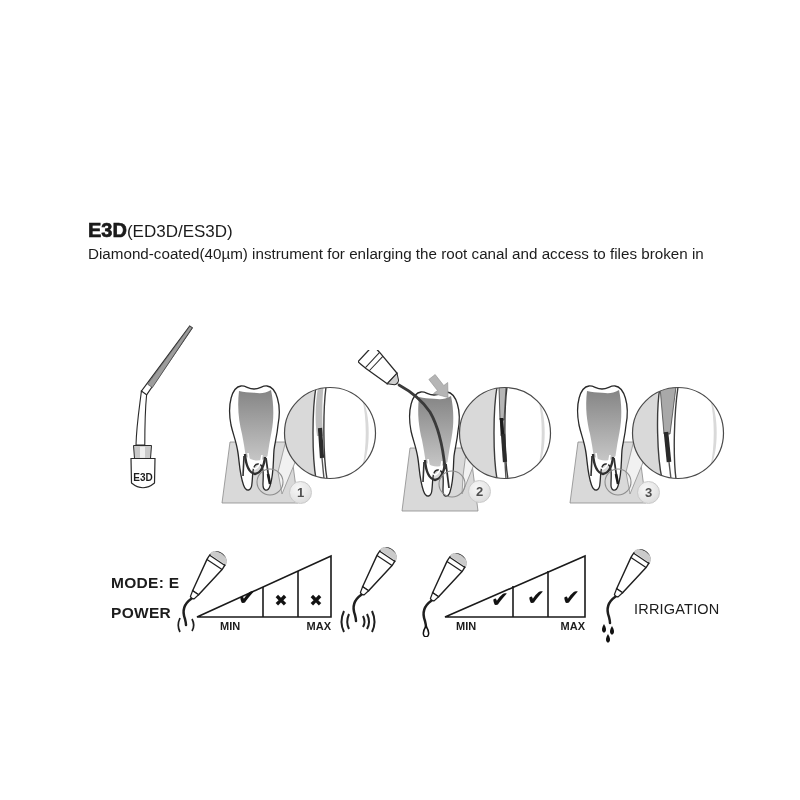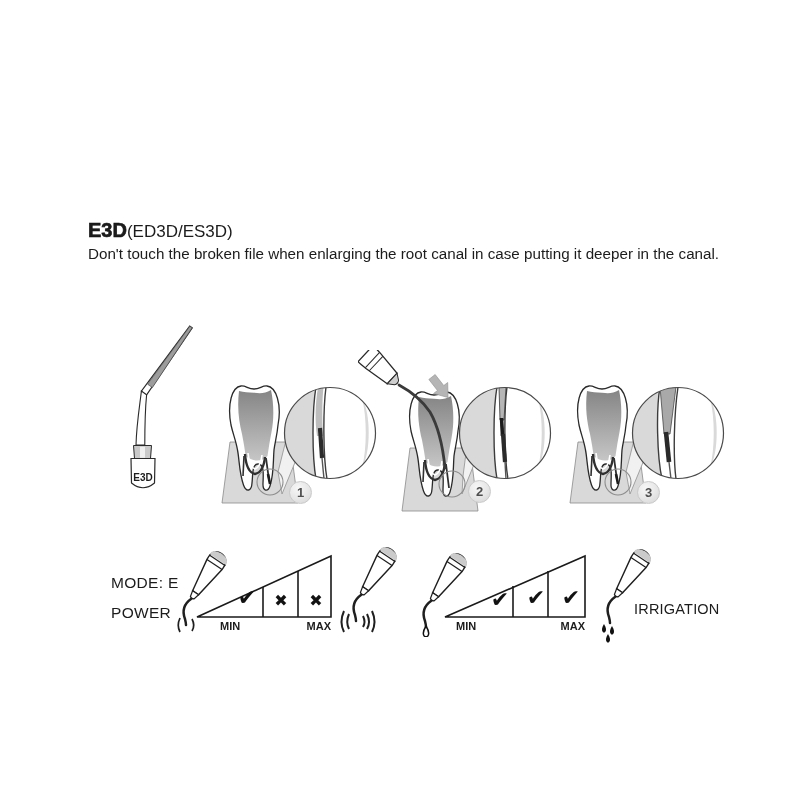--- a/index.html
+++ b/index.html
@@ -2,21 +2,21 @@
 <html><head>
 <meta charset="utf-8">
 <style>
   html,body{margin:0;padding:0;background:#ffffff;}
   .page{position:relative;width:800px;height:800px;background:#ffffff;overflow:hidden;
         font-family:"Liberation Sans","DejaVu Sans",sans-serif;color:#1c1c1c;margin-top:25px;}
   .abs{position:absolute;}
   .model{font-size:20px;font-weight:800;-webkit-text-stroke:0.6px #111;}
   .variants{font-size:17px;font-weight:400;}
   .desc{font-size:15.2px;line-height:18.2px;white-space:nowrap;}
-  .lbl{font-weight:normal;font-size:15.5px;letter-spacing:0.3px;}
+  .lbl{font-weight:bold;font-size:15.5px;letter-spacing:0.3px;}
   .irr-lbl{font-weight:normal;font-size:14.5px;letter-spacing:0.2px;}
   .minmax{font-weight:bold;font-size:11px;}
   .badge{width:21px;height:21px;border-radius:50%;
          background:radial-gradient(circle at 38% 30%,#f7f7f7 0%,#e6e6e6 55%,#d3d3d3 100%);
          border:1px solid #c9c9c9;color:#4f4f4f;font-size:13px;font-weight:bold;
          text-align:center;line-height:21px;}
   .mark{position:absolute;transform:translate(-50%,-50%);
         font-family:"DejaVu Sans",sans-serif;font-weight:bold;color:#111;}
   .mark.check{font-size:22px;}
   .mark.cross{font-size:16px;}
@@ -24,21 +24,21 @@
 </style>
 </head>
 <body>
 
 <div class="page">
 
   <div class="abs" style="left:88px;top:194px;">
     <span class="model">E3D</span><span class="variants">(ED3D/ES3D)</span>
   </div>
   <div class="abs desc" style="left:88px;top:220px;">
-    <div>Don't touch the broken file when enlarging the root canal in case putting it deeper in the canal.</div>
+    <div>Diamond-coated(40µm) instrument for enlarging the root canal and access to files broken in</div>
   </div>
 
   <svg class="abs" style="left:100px;top:292px;" width="110" height="180" viewBox="0 0 110 180">
     <polygon points="41.4,74.1 89.7,9.1 92.3,10.9 46.6,77.9" fill="#ffffff" stroke="#2a2a2a" stroke-width="1.1"></polygon>
     <polygon points="47.6,67.2 89.8,9.3 92.1,10.8 52.4,70.6" fill="#9c9c9c" stroke="#4a4a4a" stroke-width="0.7"></polygon>
     <path d="M36,128 C36.5,108 39.5,90 41.4,74.1 L46.6,77.9 C45,94 44.8,112 44.8,128 Z" fill="#ffffff" stroke="#2a2a2a" stroke-width="1.1"></path>
     <path d="M33.5,128.5 L51.5,128.5 L50.5,141.5 L34.5,141.5 Z" fill="#c9c9c9" stroke="#2a2a2a" stroke-width="1"></path>
     <rect x="40" y="129.8" width="5" height="11" fill="#efefef"></rect>
     <path d="M31,141.5 L55,141.5 L54.5,166 Q43,175.5 31.5,166 Z" fill="#ffffff" stroke="#2a2a2a" stroke-width="1.2"></path>
     <text x="43" y="164" text-anchor="middle" font-size="10" font-weight="bold" fill="#1f1f1f">E3D</text>

